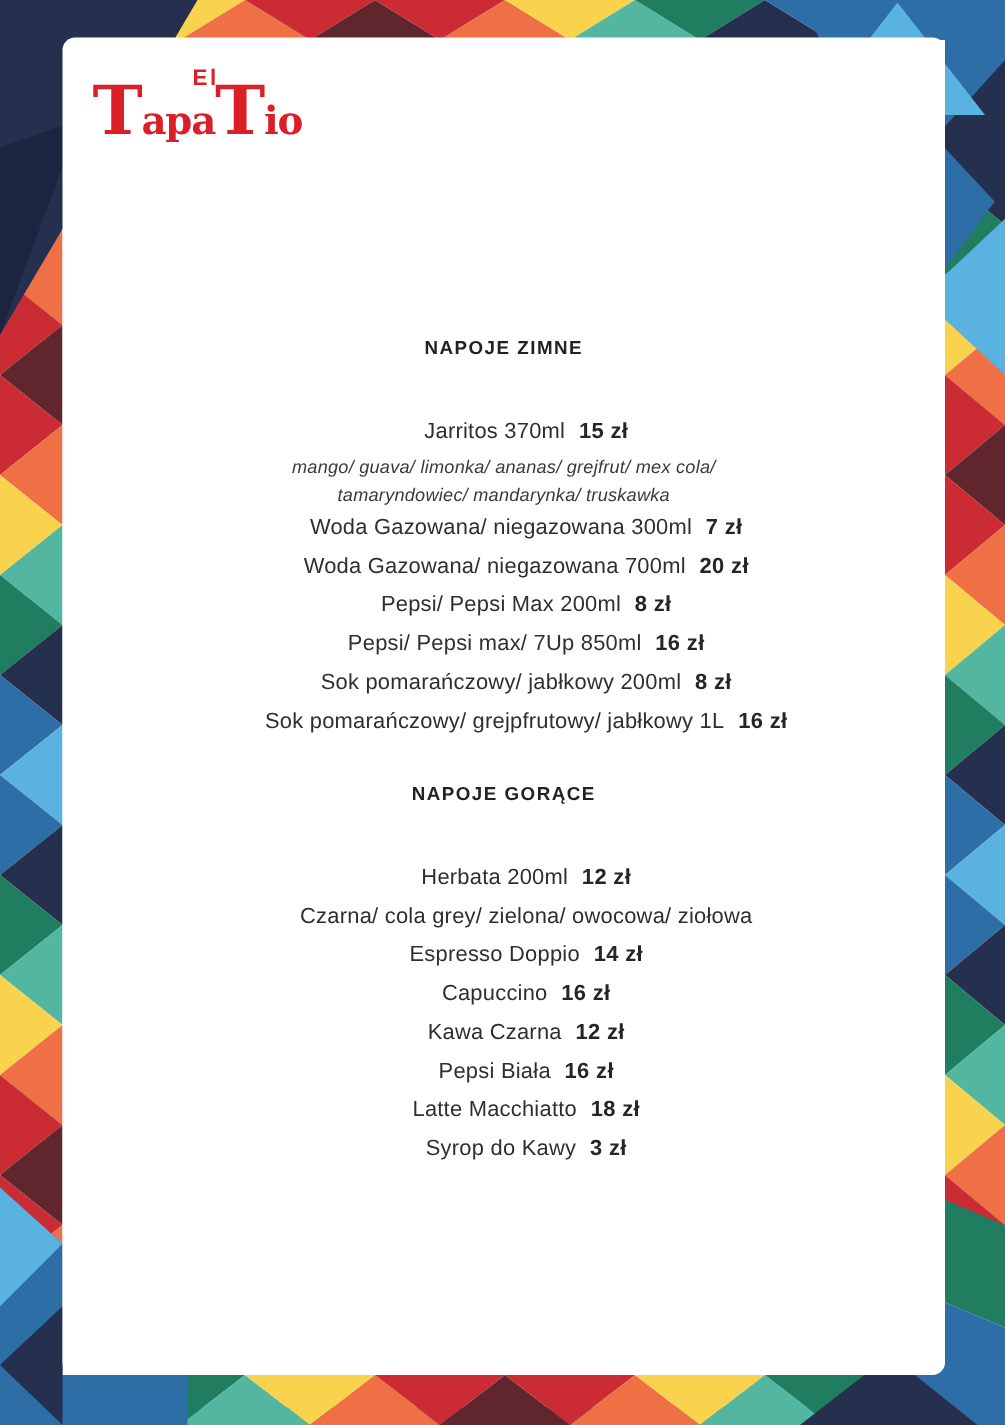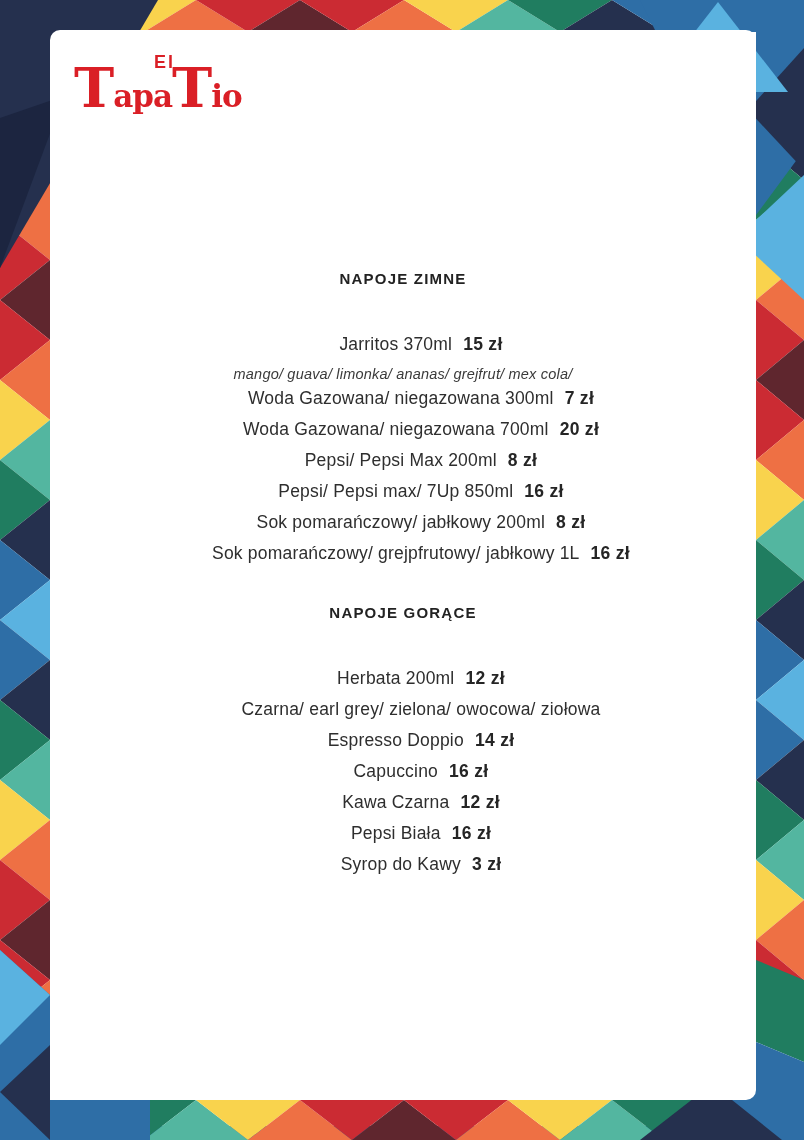--- a/index.html
+++ b/index.html
@@ -160,35 +160,37 @@
     <div class="logo-el">El</div>
     <div class="logo-main"><span class="lg">T</span><span>a</span><span>p</span><span>a</span><span class="lg">T</span><span>i</span><span>o</span></div>
   </div>
 
   <div class="menu">
   <section class="section">
     <h2 class="section-title">NAPOJE ZIMNE</h2>
     <div class="items">
           <div class="item"><span>Jarritos 370ml</span><span class="pr">15 zł</span></div>
           <div class="note">mango/ guava/ limonka/ ananas/ grejfrut/ mex cola/</div>
+          <div class="note">tamaryndowiec/ mandarynka/ truskawka</div>
           <div class="item"><span>Woda Gazowana/ niegazowana 300ml</span><span class="pr">7 zł</span></div>
           <div class="item"><span>Woda Gazowana/ niegazowana 700ml</span><span class="pr">20 zł</span></div>
           <div class="item"><span>Pepsi/ Pepsi Max 200ml</span><span class="pr">8 zł</span></div>
           <div class="item"><span>Pepsi/ Pepsi max/ 7Up 850ml</span><span class="pr">16 zł</span></div>
           <div class="item"><span>Sok pomarańczowy/ jabłkowy 200ml</span><span class="pr">8 zł</span></div>
           <div class="item"><span>Sok pomarańczowy/ grejpfrutowy/ jabłkowy 1L</span><span class="pr">16 zł</span></div>
         </div>
   </section>
 
   <section class="section">
     <h2 class="section-title">NAPOJE GORĄCE</h2>
     <div class="items">
           <div class="item"><span>Herbata 200ml</span><span class="pr">12 zł</span></div>
-          <div class="item"><span>Czarna/ earl grey/ zielona/ owocowa/ ziołowa</span></div>
+          <div class="item"><span>Czarna/ cola grey/ zielona/ owocowa/ ziołowa</span></div>
           <div class="item"><span>Espresso Doppio</span><span class="pr">14 zł</span></div>
           <div class="item"><span>Capuccino</span><span class="pr">16 zł</span></div>
           <div class="item"><span>Kawa Czarna</span><span class="pr">12 zł</span></div>
           <div class="item"><span>Pepsi Biała</span><span class="pr">16 zł</span></div>
+          <div class="item"><span>Latte Macchiatto</span><span class="pr">18 zł</span></div>
           <div class="item"><span>Syrop do Kawy</span><span class="pr">3 zł</span></div>
         </div>
   </section>
 </div>
 </div>
 
 </body></html>

